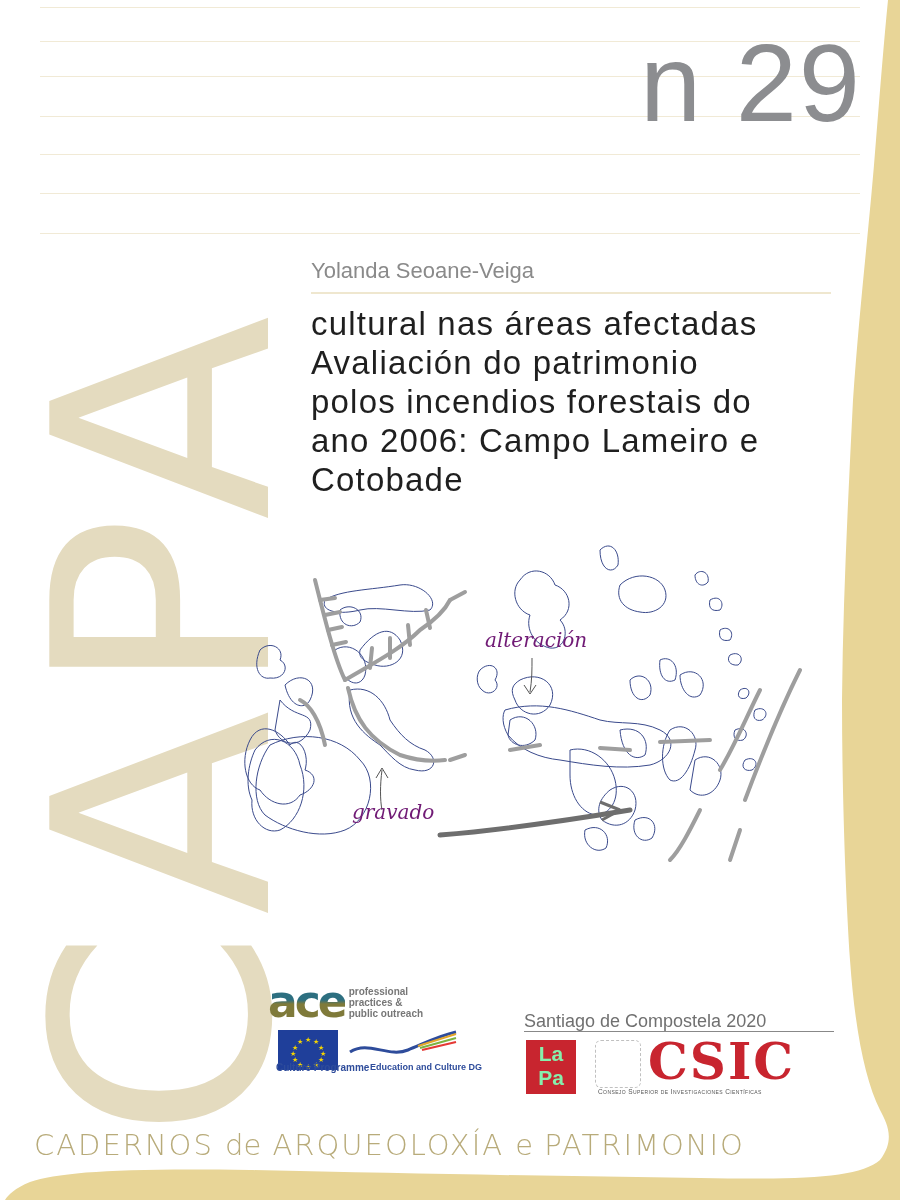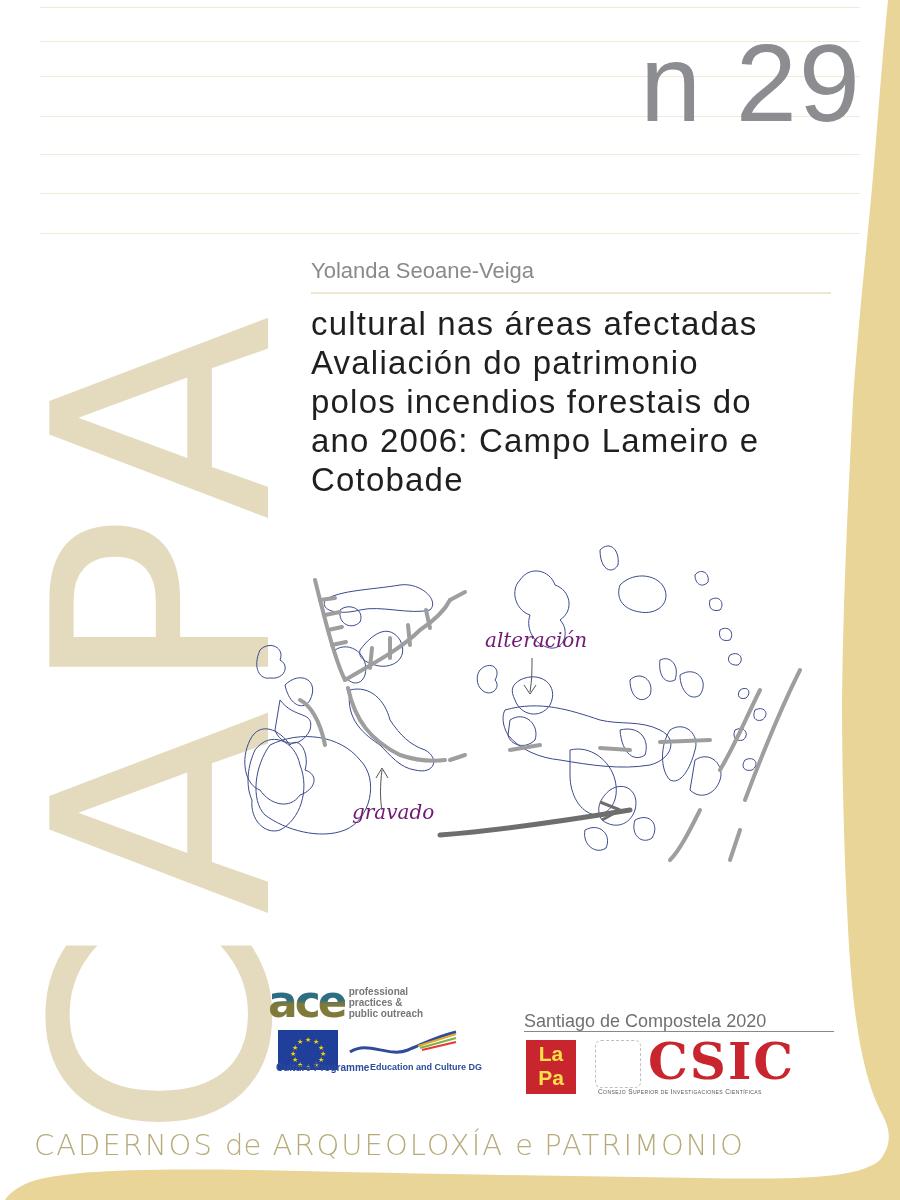--- a/index.html
+++ b/index.html
@@ -16,21 +16,21 @@
   .logos-left{position:absolute;left:268px;top:982px;width:230px;height:110px;}
   .ace-logo{position:absolute;left:0;top:0;display:flex;align-items:center;}
   .ace-mark{font-family:"DejaVu Sans",sans-serif;font-size:44px;font-weight:bold;letter-spacing:-3px;line-height:40px;background:linear-gradient(#2d6f80 0%,#2d6f80 45%,#7f7a3a 55%,#7f7a3a 100%);-webkit-background-clip:text;color:transparent;}
   .ace-text{font-size:10px;line-height:11px;color:#777;margin-left:4px;font-weight:bold;}
   .eu-flag{position:absolute;left:10px;top:48px;width:60px;height:40px;background:#1f3f9a;}
   .eu-flag span{position:absolute;color:#f5d400;font-size:7px;line-height:7px;}
   .eac-text{position:absolute;left:80px;top:80px;font-size:9px;color:#2e4c9b;font-weight:bold;padding-left:22px;}
   .culture-text{position:absolute;left:8px;top:80px;font-size:10px;color:#2e4c9b;font-weight:bold;}
   .place{position:absolute;left:524px;top:1011px;font-size:18px;color:#707070;}
   .place-rule{position:absolute;left:524px;top:1031px;width:310px;height:1px;background:#888;}
-  .lapa{position:absolute;left:526px;top:1040px;width:50px;height:54px;background:#c8252f;color:#fde047;font-size:21px;line-height:24px;text-align:center;font-weight:bold;padding-top:2px;box-sizing:border-box;}
+  .lapa{position:absolute;left:526px;top:1040px;width:50px;height:54px;background:#c8252f;color:#86efac;font-size:21px;line-height:24px;text-align:center;font-weight:bold;padding-top:2px;box-sizing:border-box;}
   .csic-emblem{position:absolute;left:595px;top:1040px;width:44px;height:46px;border:1px dashed #c0c0c0;border-radius:6px;}
   .csic{position:absolute;left:648px;top:1034px;font-family:"DejaVu Serif",serif;font-weight:bold;font-size:50px;line-height:56px;color:#c8252f;letter-spacing:2px;}
   .csic-sub{position:absolute;left:598px;top:1088px;font-size:6.5px;color:#555;letter-spacing:0.4px;font-variant:small-caps;}
   .footer{position:absolute;left:34px;top:1128px;font-size:29px;color:#b8ab7a;letter-spacing:2px;font-family:"DejaVu Sans",sans-serif;font-weight:300;white-space:nowrap;}
   .footer .small{font-size:29px;letter-spacing:0;}
 </style>
 </head>
 <body>
 
 <div class="rule" style="top:7px"></div>

